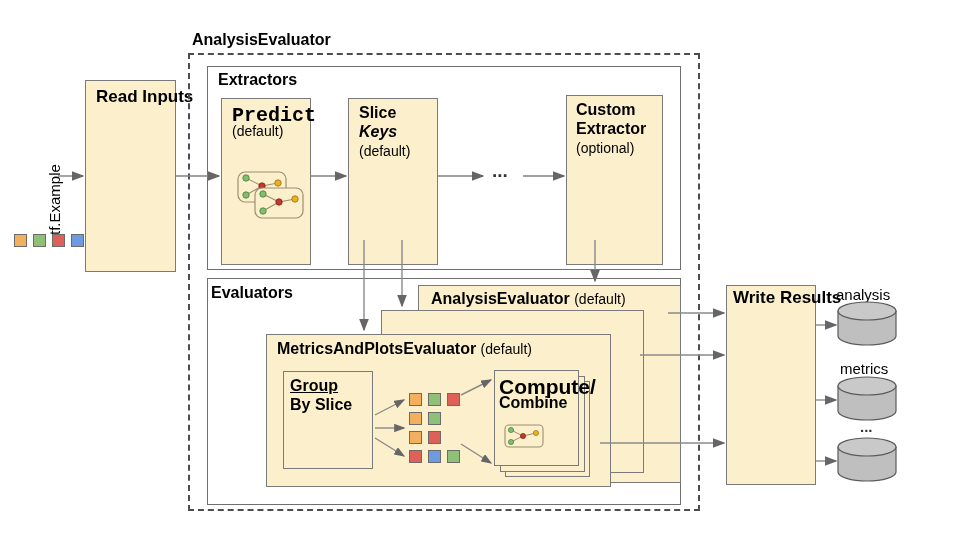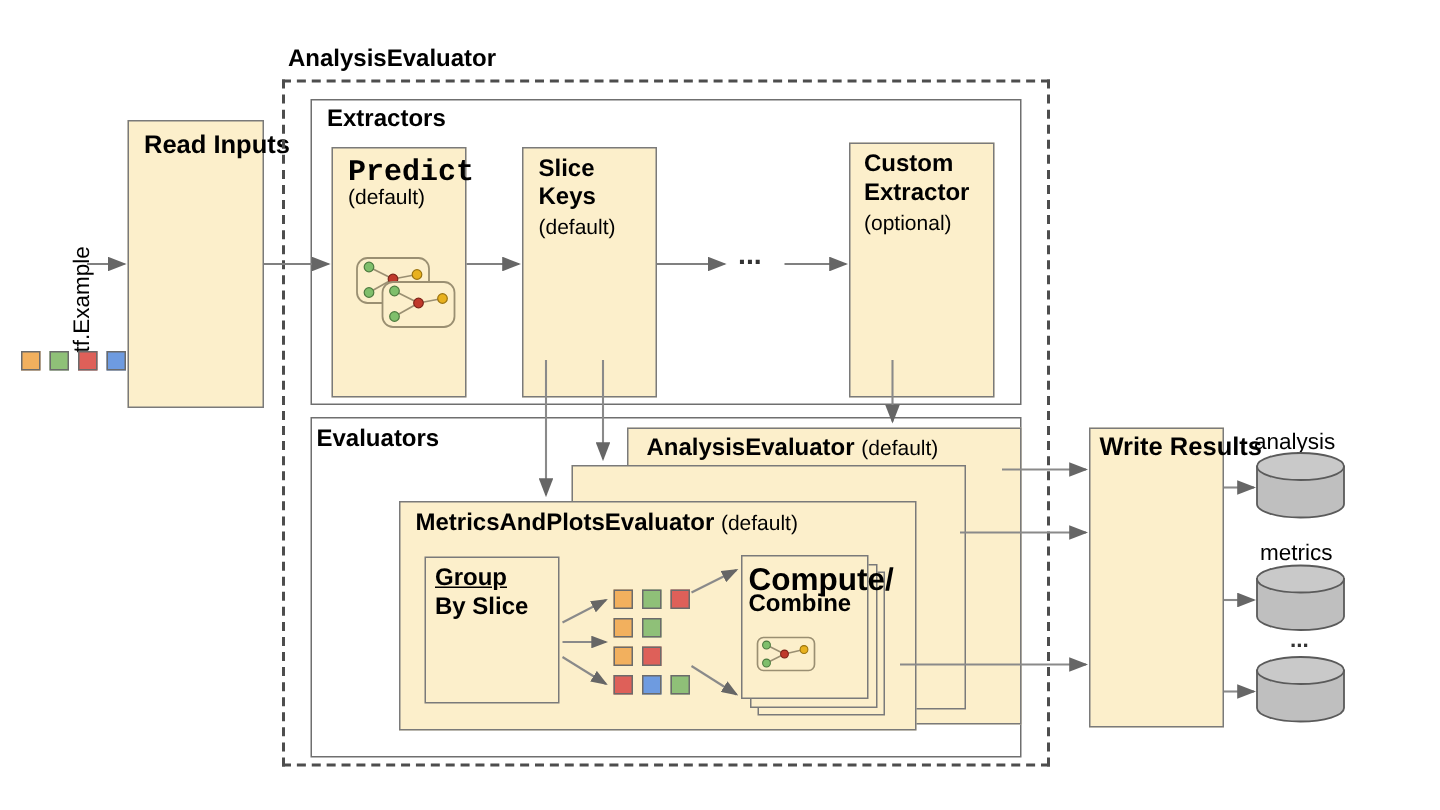--- a/index.html
+++ b/index.html
@@ -78,21 +78,21 @@
 
   <div class="plain" style="left:207px; top:66px; width:474px; height:204px;"></div>
   <div class="lbl" style="left:218px; top:71px; font-size:16px;">Extractors</div>
 
   <div class="box" style="left:221px; top:98px; width:90px; height:167px;"></div>
   <div class="lbl" style="left:232px; top:104px; font-size:20px;font-family:Liberation Mono, monospace;">Predict</div>
   <div class="lbl sub" style="left:232px; top:123px; font-size:14px;">(default)</div>
 
   <div class="box" style="left:348px; top:98px; width:90px; height:167px;"></div>
   <div class="lbl" style="left:359px; top:104px; font-size:16px;">Slice</div>
-  <div class="lbl" style="left:359px; top:123px; font-size:16px;">Keys</div>
+  <div class="lbl" style="left:359px; top:123px; font-size:16px;font-style:italic;">Keys</div>
   <div class="lbl sub" style="left:359px; top:143px; font-size:14px;">(default)</div>
 
   <div class="dots" style="left:492px; top:160px; font-size:19px;">...</div>
 
   <div class="box" style="left:566px; top:95px; width:97px; height:170px;"></div>
   <div class="lbl" style="left:576px; top:101px; font-size:16px;">Custom</div>
   <div class="lbl" style="left:576px; top:120px; font-size:16px;">Extractor</div>
   <div class="lbl sub" style="left:576px; top:140px; font-size:14px;">(optional)</div>
 
   <div class="plain" style="left:207px; top:278px; width:474px; height:227px;"></div>

